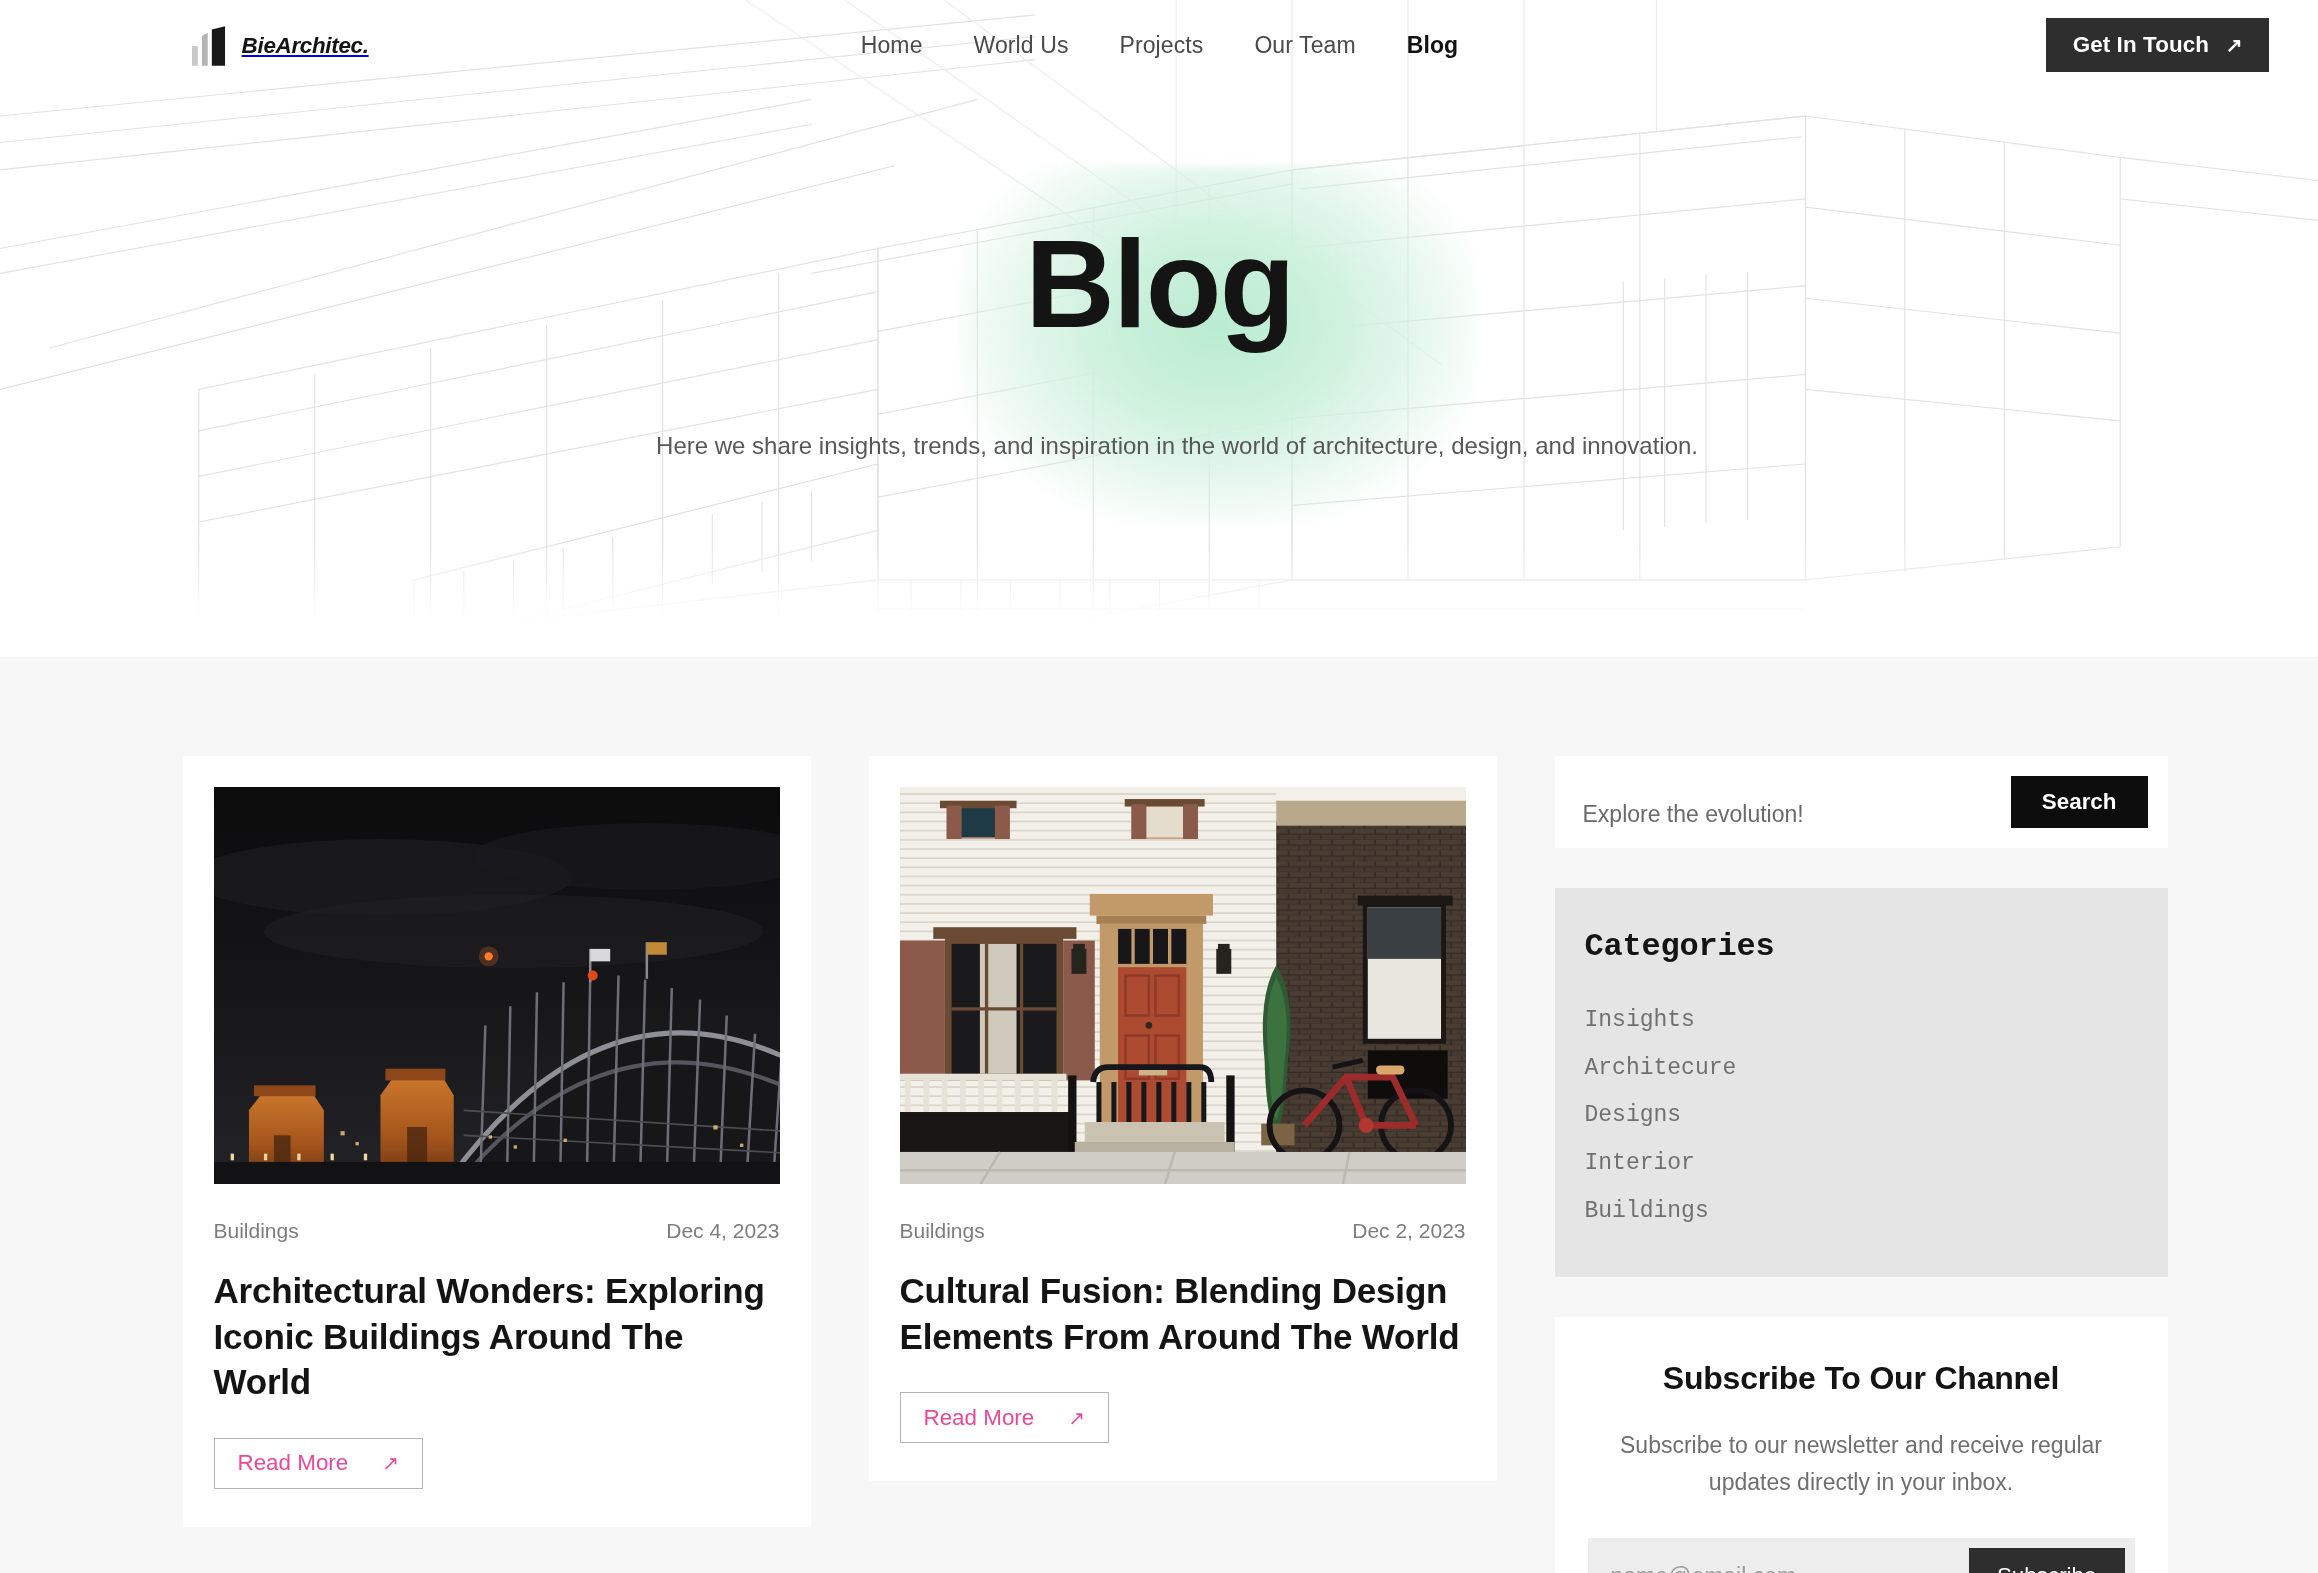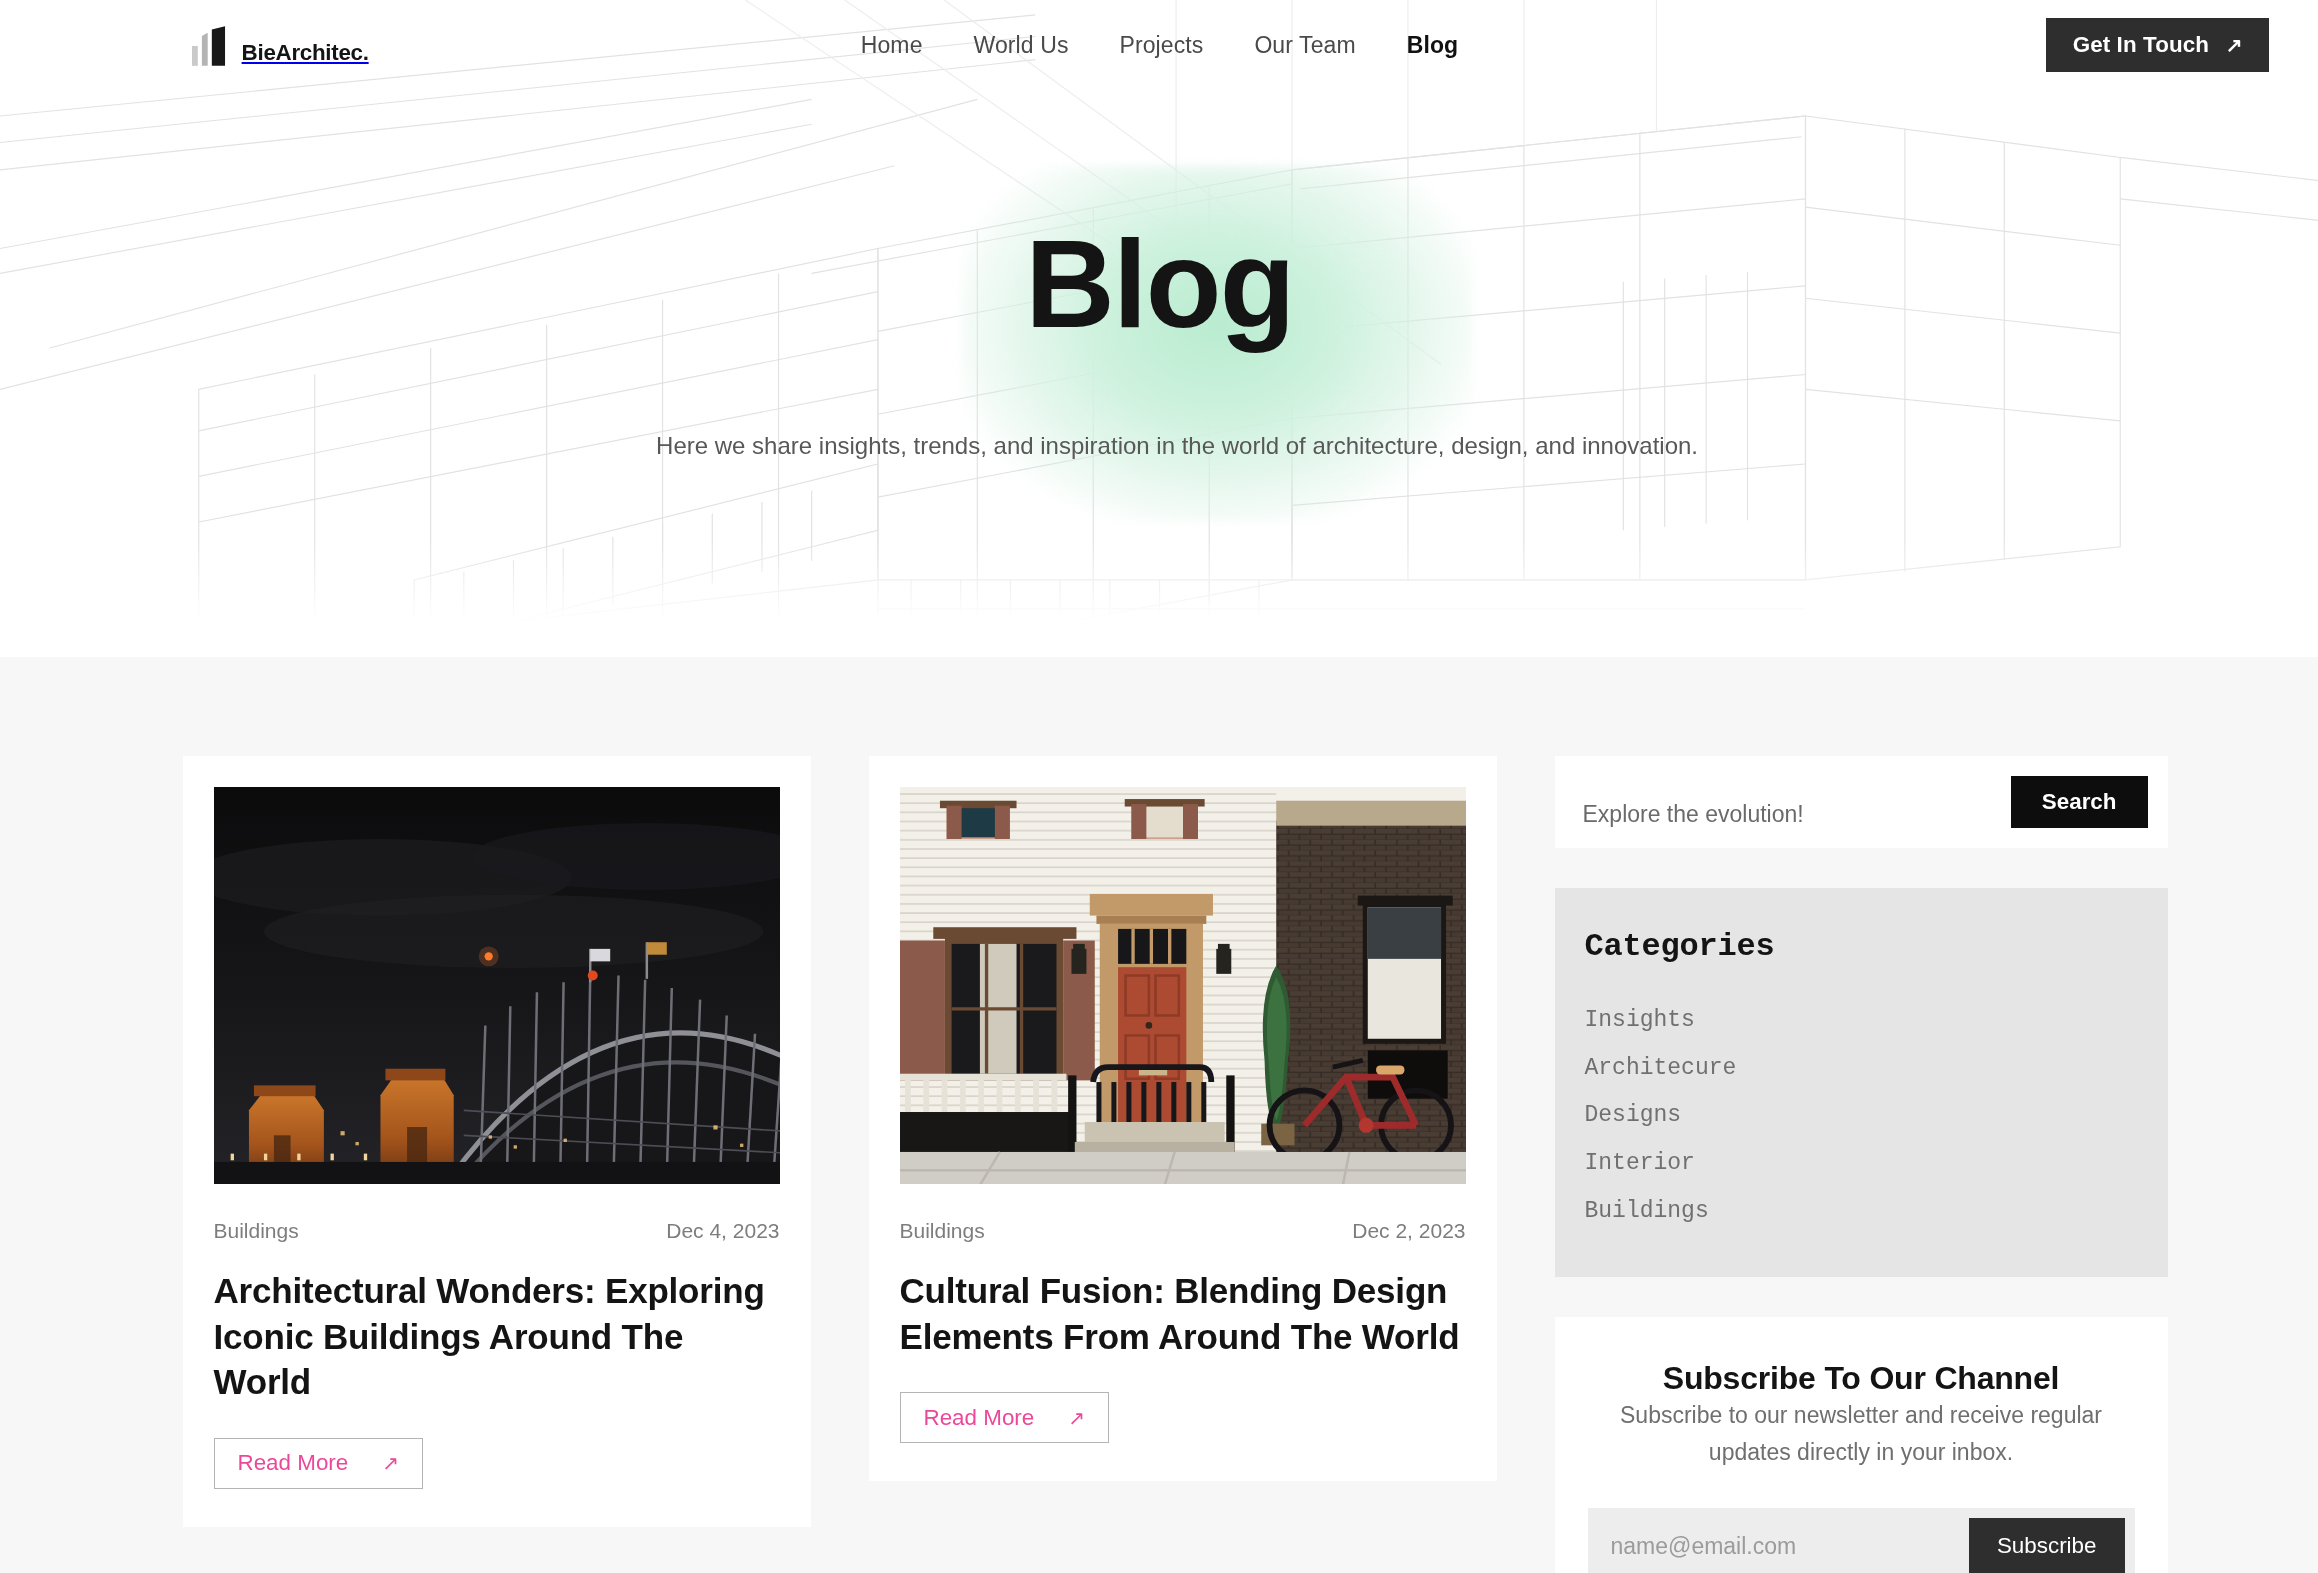--- a/index.html
+++ b/index.html
@@ -34,21 +34,21 @@
     pointer-events:none;
   }
 
   
   .header {
     position:absolute; top:0; left:0; right:0; height:91px;
     display:flex; align-items:center;
     padding:0 50px 0 192px;
     z-index:20;
   }
-  .brand { display:flex; align-items:flex-end; gap:11.6px; }
+  .brand { display:flex; align-items:center; gap:11.6px;font-style:italic; }
   .brand-mark { display:block; }
   .brand-name {
     font-size:22.4px; font-weight:bold; letter-spacing:-0.3px; color:#141414;
   }
   .nav {
     position:absolute; left:0; right:0; top:0; height:91px;
     display:flex; align-items:center; justify-content:center; gap:51px;
     pointer-events:none;
   }
   .nav a {
@@ -153,21 +153,21 @@
   .cat-list li { margin-bottom:0; }
   .cat-list a {
     display:block; padding:10.8px 0;
     font-size:23px; color:#707070; text-decoration:none;
   }
   .sub-panel { background:#fff; padding:43px 33px 46px 33px; text-align:center; }
   .sub-title {
     font-size:32px; font-weight:bold; color:#141414; letter-spacing:-0.2px;
   }
   .sub-desc {
-    font-size:23px; line-height:1.58; color:#6f6f6f;
+    margin-top:30px; font-size:23px; line-height:1.58; color:#6f6f6f;
   }
   .sub-form {
     margin-top:38px;
     background:#ededed;
     display:flex; align-items:center; justify-content:space-between;
     padding:10px 10px 10px 23px;
   }
   .sub-input {
     border:none; outline:none; background:transparent;
     font-family:"Liberation Sans", sans-serif;

